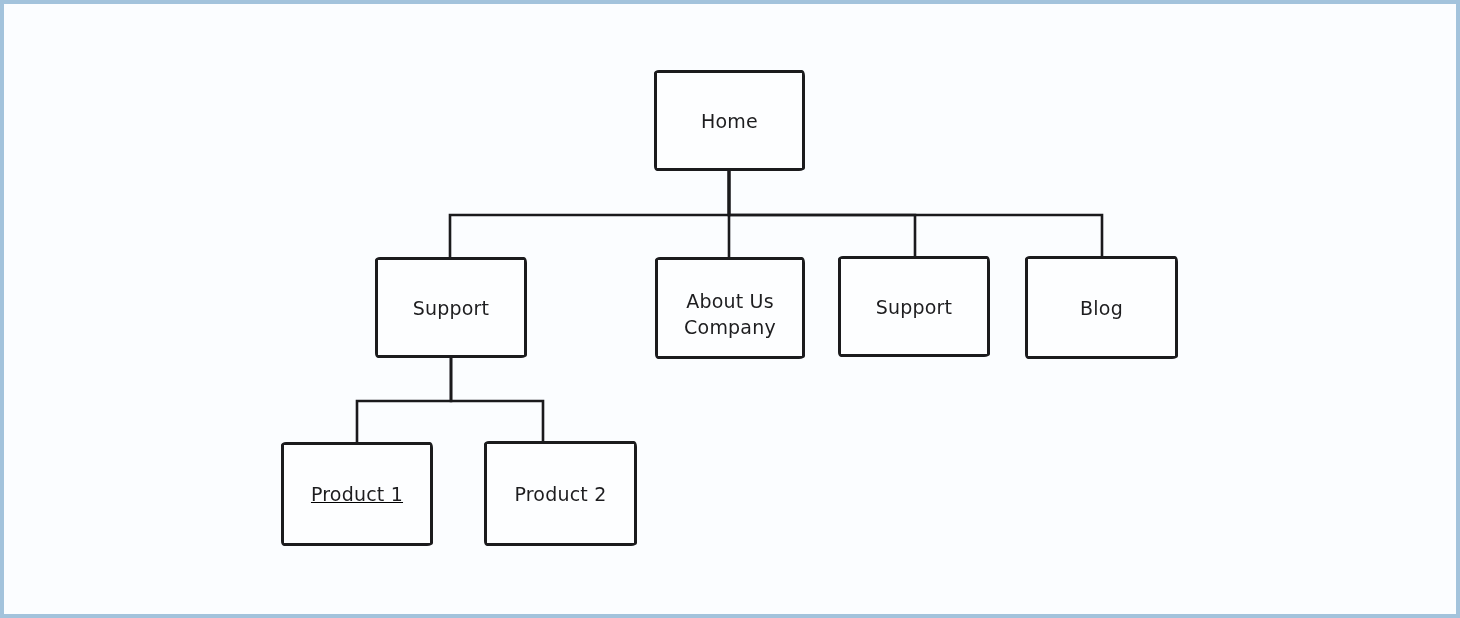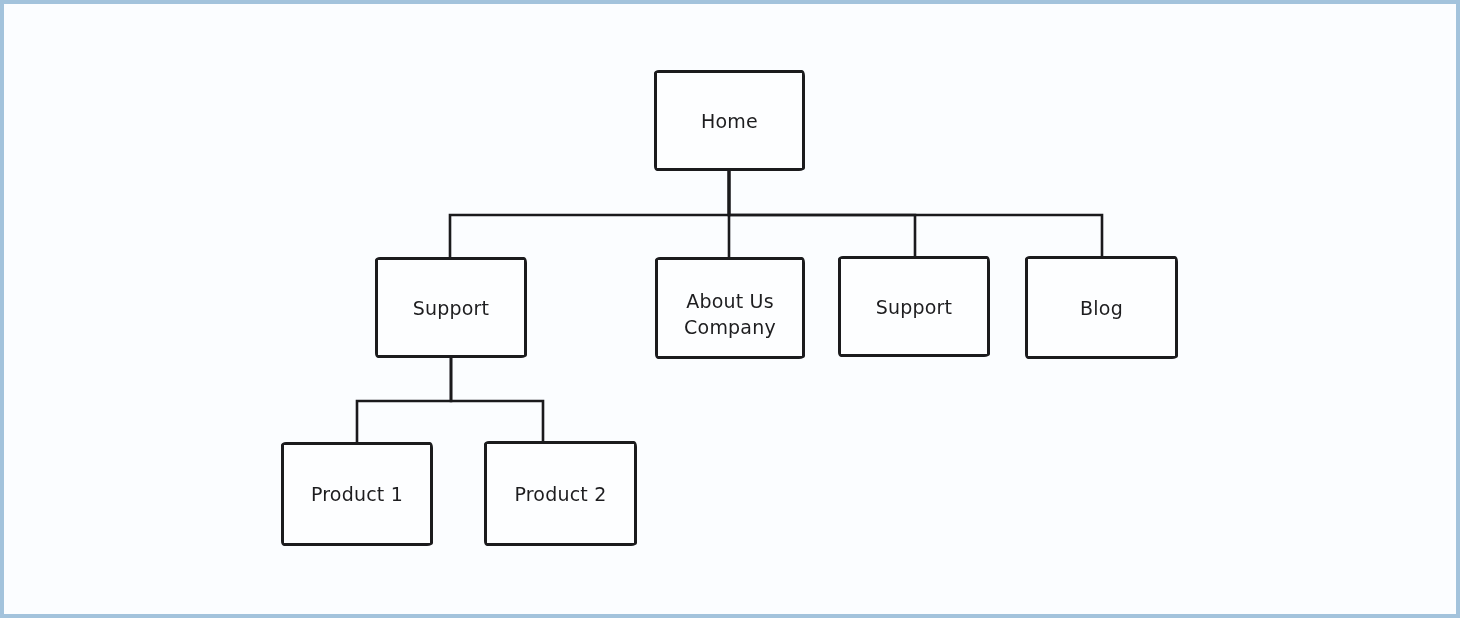--- a/index.html
+++ b/index.html
@@ -82,21 +82,21 @@
     </div>
 
     <div class="node" style="left: 838px; top: 256px; width: 152px; height: 101px; border-color: rgb(27, 27, 29); background: rgb(253, 254, 255);">
       <span class="node-label" style="color: rgb(29, 29, 31);">Support</span>
     </div>
 
     <div class="node" style="left: 1025px; top: 256px; width: 153px; height: 103px; border-color: rgb(27, 27, 29); background: rgb(253, 254, 255);">
       <span class="node-label" style="color: rgb(29, 29, 31);">Blog</span>
     </div>
 
-    <div class="node" style="left: 281px; top: 442px; width: 152px; height: 104px; border-color: rgb(27, 27, 29); background: rgb(253, 254, 255);">
+    <div class="node" style="left: 281px; top: 442px; width: 152px; height: 104px; border-color: rgb(27, 27, 29); background: rgb(253, 254, 255); text-decoration: underline;">
       <span class="node-label" style="color: rgb(29, 29, 31);">Product 1</span>
     </div>
 
     <div class="node" style="left: 484px; top: 441px; width: 153px; height: 105px; border-color: rgb(27, 27, 29); background: rgb(253, 254, 255);">
       <span class="node-label" style="color: rgb(29, 29, 31);">Product 2</span>
     </div>
 
   </div>
 </div>
 

